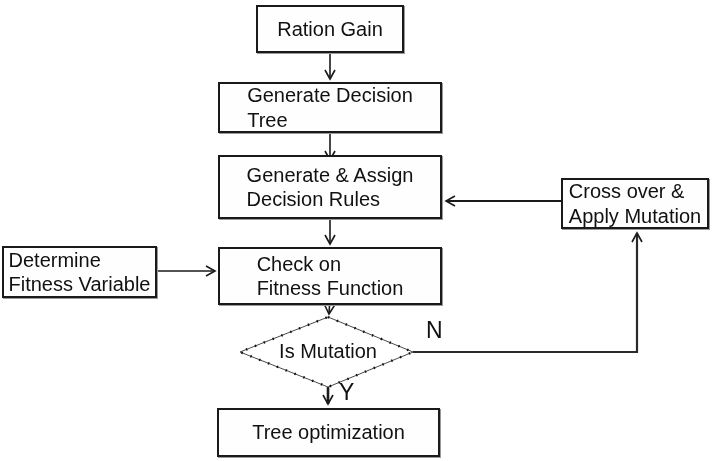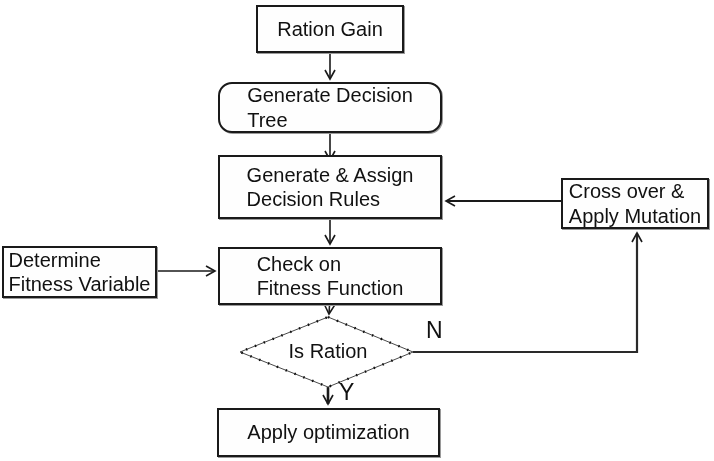--- a/index.html
+++ b/index.html
@@ -25,21 +25,21 @@
     display: flex;
     align-items: center;
     justify-content: center;
     text-align: left;
     font-size: 20px;
     line-height: 1.22;
     white-space: pre-line;
     box-shadow: 1px 1px 0 #9a9a9a;
   }
   .node.ration-gain      { left: 256px; top: 5px;   width: 148px; height: 48px; }
-  .node.generate-tree    { left: 218px; top: 82px;  width: 224px; height: 51px; border-radius: 14px; }
+  .node.generate-tree    { left: 218px; top: 82px;  width: 224px; height: 51px; }
   .node.generate-rules   { left: 218px; top: 155px; width: 224px; height: 64px; }
   .node.check-fitness    { left: 218px; top: 247px; width: 224px; height: 58px; }
   .node.determine-fitness{ left: 2px;   top: 246px; width: 155px; height: 52px; }
   .node.crossover        { left: 561px; top: 178px; width: 148px; height: 51px; }
   .node.rule-opt         { left: 217px; top: 408px; width: 223px; height: 49px; }
   .decision-label {
     position: absolute;
     left: 244px; top: 340px;
     width: 168px;
     text-align: center;
@@ -102,22 +102,22 @@
   <div class="node check-fitness">
     <span>Check on
 Fitness Function</span>
   </div>
 
   <div class="node crossover">
     <span>Cross over &amp;
 Apply Mutation</span>
   </div>
 
-  <div class="decision-label">Is Ration</div>
+  <div class="decision-label">Is Mutation</div>
 
   <div class="branch-label n">N</div>
   <div class="branch-label y">Y</div>
 
   <div class="node rule-opt">
-    <span>Apply optimization</span>
+    <span>Tree optimization</span>
   </div>
 
 </div>
 
 </body></html>

